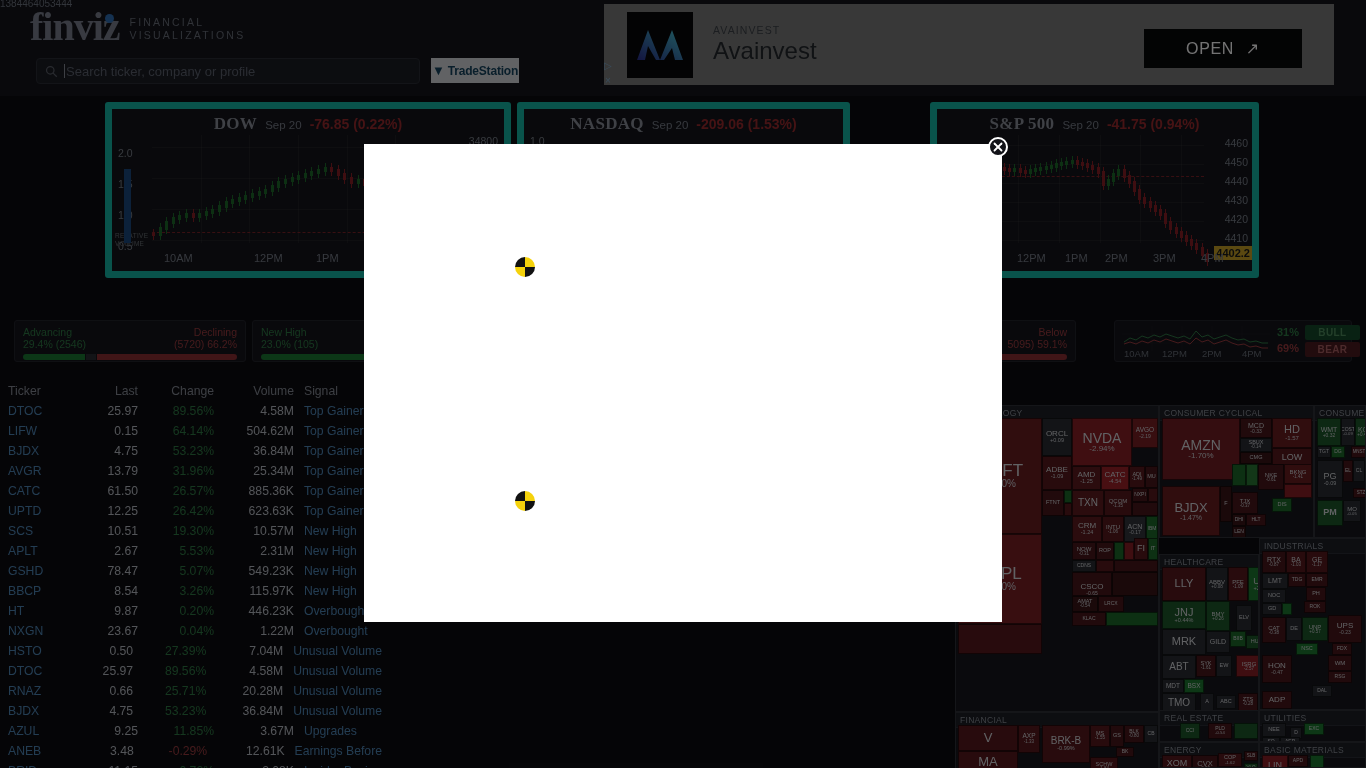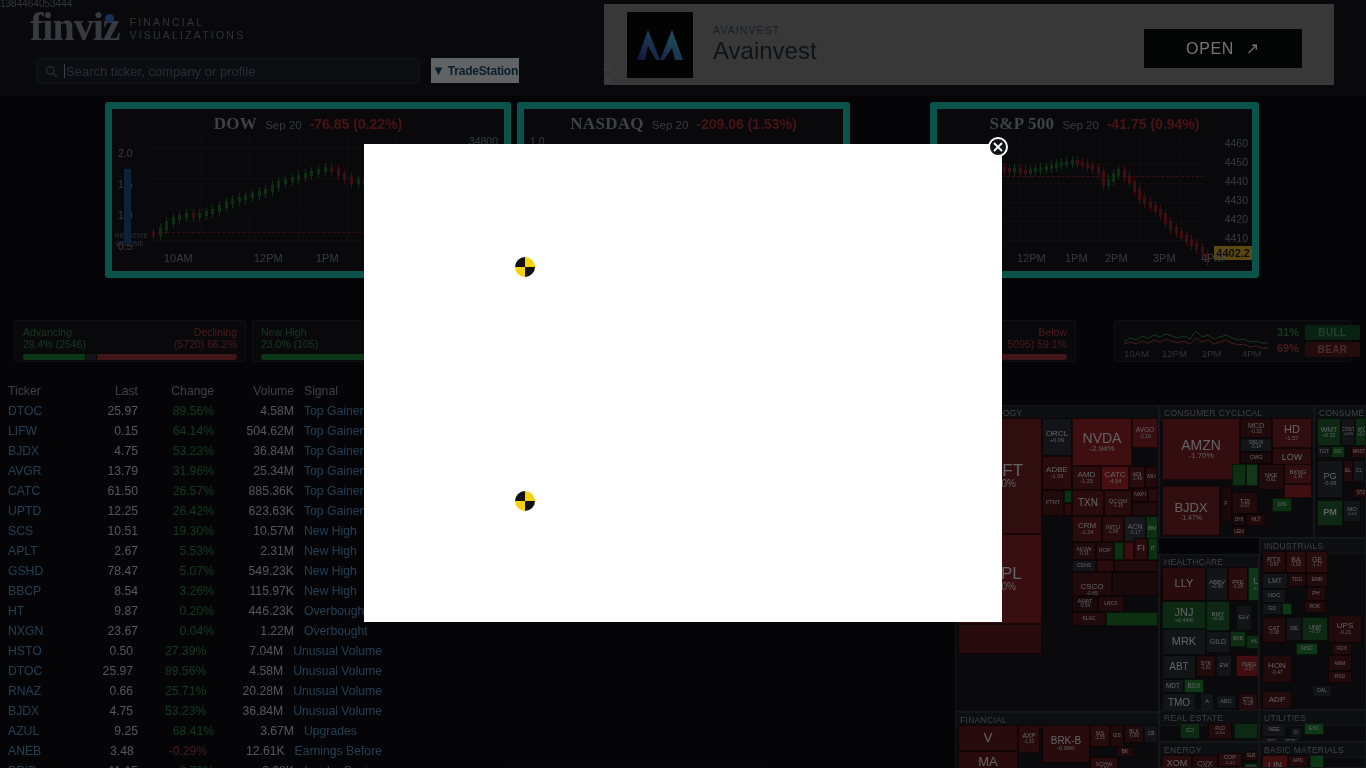--- a/index.html
+++ b/index.html
@@ -621,21 +621,21 @@
         <div class="tr">
           <span class="c-tk">BJDX</span>
           <span class="c-last">4.75</span>
           <span class="c-chg pos">53.23%</span>
           <span class="c-vol">36.84M</span>
           <span class="c-sig">Unusual Volume</span>
         </div>
         <div class="tr">
           <span class="c-tk">AZUL</span>
           <span class="c-last">9.25</span>
-          <span class="c-chg pos">68.41%</span>
+          <span class="c-chg pos">11.85%</span>
           <span class="c-vol">3.67M</span>
           <span class="c-sig">Upgrades</span>
         </div>
         <div class="tr">
           <span class="c-tk">ANEB</span>
           <span class="c-last">3.48</span>
           <span class="c-chg neg">-0.29%</span>
           <span class="c-vol">12.61K</span>
           <span class="c-sig">Earnings Before</span>
         </div>

